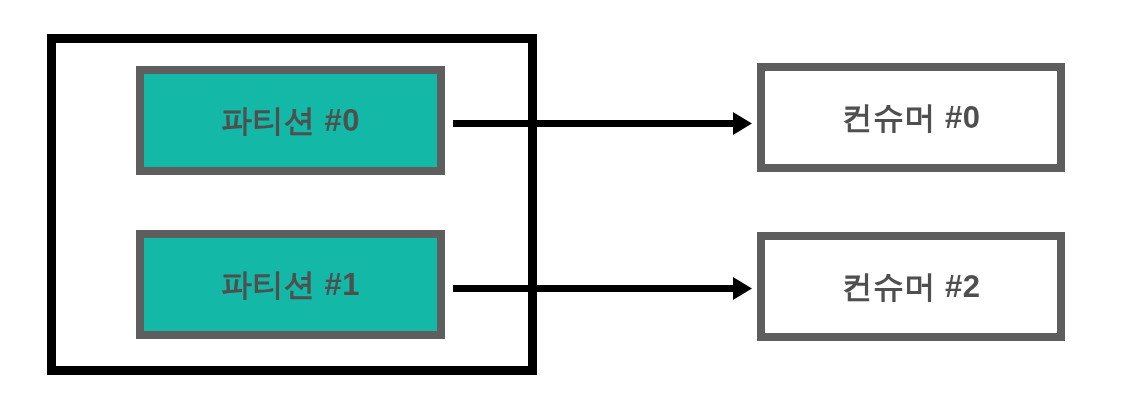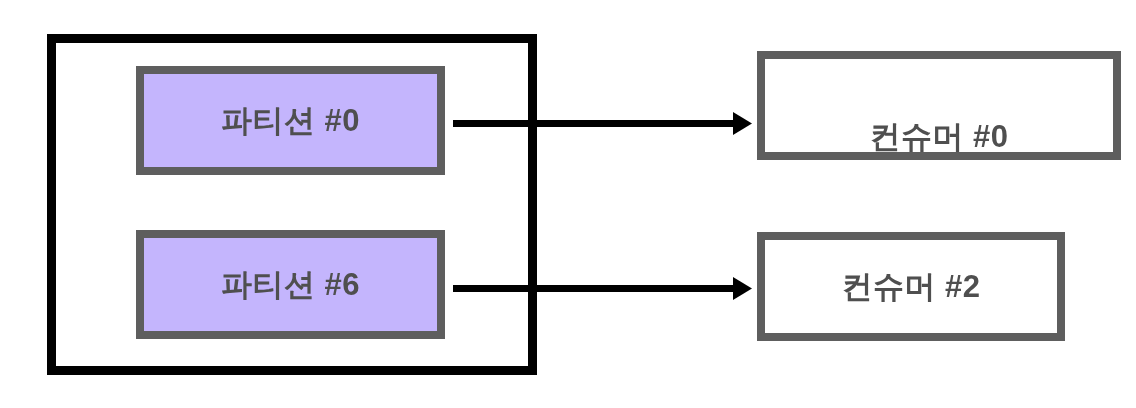--- a/index.html
+++ b/index.html
@@ -30,21 +30,21 @@
     box-sizing: border-box;
     border: 9px solid #000000;
     background: transparent;
   }
 
   
   .partition-box {
     position: absolute;
     box-sizing: border-box;
     border: 8px solid #5e5e5e;
-    background: #c4b5fd;
+    background: #14b8a6;
     display: flex;
     align-items: center;
     justify-content: center;
   }
   .partition-box .box-label {
     font-size: 31px;
     font-weight: bold;
     color: #4f4f4f;
     letter-spacing: 0.5px;
     line-height: 1;
@@ -76,24 +76,23 @@
   .consumer-box .box-label {
     font-size: 31px;
     font-weight: bold;
     color: #4f4f4f;
     letter-spacing: 0.5px;
     line-height: 1;
     white-space: nowrap;
   }
   #consumer-0 {
     left: 757px;
-    top: 51px;
-    width: 364px;
+    top: 63px;
+    width: 308px;
     height: 109px;
-    align-items: flex-end;
   }
   #consumer-1 {
     left: 757px;
     top: 232px;
     width: 308px;
     height: 109px;
   }
 
   
   .arrow-layer {
@@ -110,21 +109,21 @@
 
 <div id="stage">
 
   <div class="broker-container"></div>
 
   <div class="partition-box" id="partition-0">
     <span class="box-label">파티션 #0</span>
   </div>
 
   <div class="partition-box" id="partition-1">
-    <span class="box-label">파티션 #6</span>
+    <span class="box-label">파티션 #1</span>
   </div>
 
   <div class="consumer-box" id="consumer-0">
     <span class="box-label">컨슈머 #0</span>
   </div>
 
   <div class="consumer-box" id="consumer-1">
     <span class="box-label">컨슈머 #2</span>
   </div>
 

